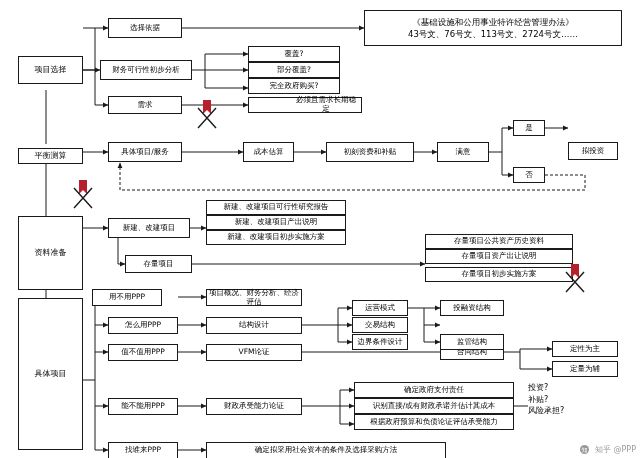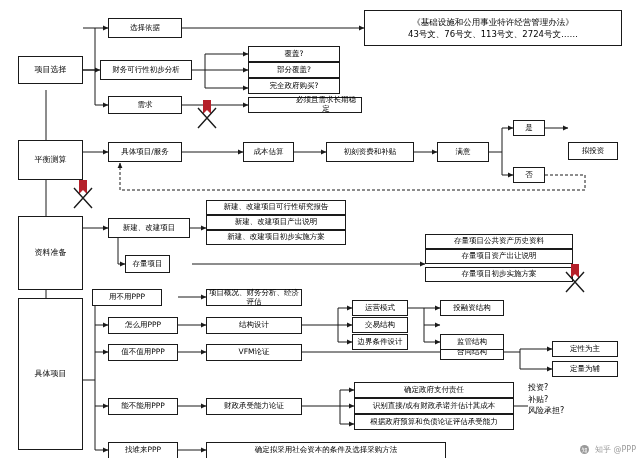--- a/index.html
+++ b/index.html
@@ -132,21 +132,21 @@
       <path d="M340,390 L340,424"></path>
       <path d="M340,390 L354,390" marker-end="url(#arrow)"></path>
       <path d="M340,406 L354,406" marker-end="url(#arrow)"></path>
       <path d="M340,424 L354,424" marker-end="url(#arrow)"></path>
 
       <path d="M514,406 L528,406"></path>
     </g>
   </svg>
 
   <div class="box stage" style="left:18px;top:56px;width:65px;height:28px;">项目选择</div>
-  <div class="box stage" style="left:18px;top:140px;width:65px;height:40px;">平衡测算</div>
+  <div class="box stage" style="left:18px;top:148px;width:65px;height:16px;">平衡测算</div>
   <div class="box stage" style="left:18px;top:216px;width:65px;height:74px;">资料准备</div>
   <div class="box stage" style="left:18px;top:298px;width:65px;height:152px;">具体项目</div>
 
   <div class="box" style="left:108px;top:18px;width:74px;height:20px;">选择依据</div>
   <div class="box" style="left:100px;top:60px;width:92px;height:20px;">财务可行性初步分析</div>
   <div class="box" style="left:108px;top:96px;width:74px;height:18px;">需求</div>
 
   <div class="box big" style="left:364px;top:10px;width:258px;height:36px;line-height:1.45;">《基础设施和公用事业特许经营管理办法》
 43号文、76号文、113号文、2724号文……</div>
 
@@ -157,21 +157,21 @@
 
   <div class="box" style="left:108px;top:142px;width:74px;height:20px;">具体项目/服务</div>
   <div class="box" style="left:243px;top:142px;width:51px;height:20px;">成本估算</div>
   <div class="box" style="left:326px;top:142px;width:88px;height:20px;">初刻资费和补贴</div>
   <div class="box" style="left:437px;top:142px;width:52px;height:20px;">满意</div>
   <div class="box" style="left:513px;top:120px;width:32px;height:16px;">是</div>
   <div class="box" style="left:513px;top:167px;width:32px;height:16px;">否</div>
   <div class="box" style="left:568px;top:142px;width:50px;height:18px;">拟投资</div>
 
   <div class="box" style="left:108px;top:218px;width:82px;height:20px;">新建、改建项目</div>
-  <div class="box" style="left:125px;top:255px;width:45px;height:18px;">存量项目</div>
+  <div class="box" style="left:125px;top:255px;width:67px;height:18px;">存量项目</div>
 
   <div class="box" style="left:206px;top:200px;width:140px;height:15px;">新建、改建项目可行性研究报告</div>
   <div class="box" style="left:206px;top:215px;width:140px;height:15px;">新建、改建项目产出说明</div>
   <div class="box" style="left:206px;top:230px;width:140px;height:15px;">新建、改建项目初步实施方案</div>
 
   <div class="box" style="left:425px;top:234px;width:148px;height:15px;">存量项目公共资产历史资料</div>
   <div class="box" style="left:425px;top:249px;width:148px;height:15px;">存量项目资产出让说明</div>
   <div class="box" style="left:425px;top:267px;width:148px;height:15px;">存量项目初步实施方案</div>
 
   <div class="box" style="left:92px;top:289px;width:70px;height:17px;">用不用PPP</div>

